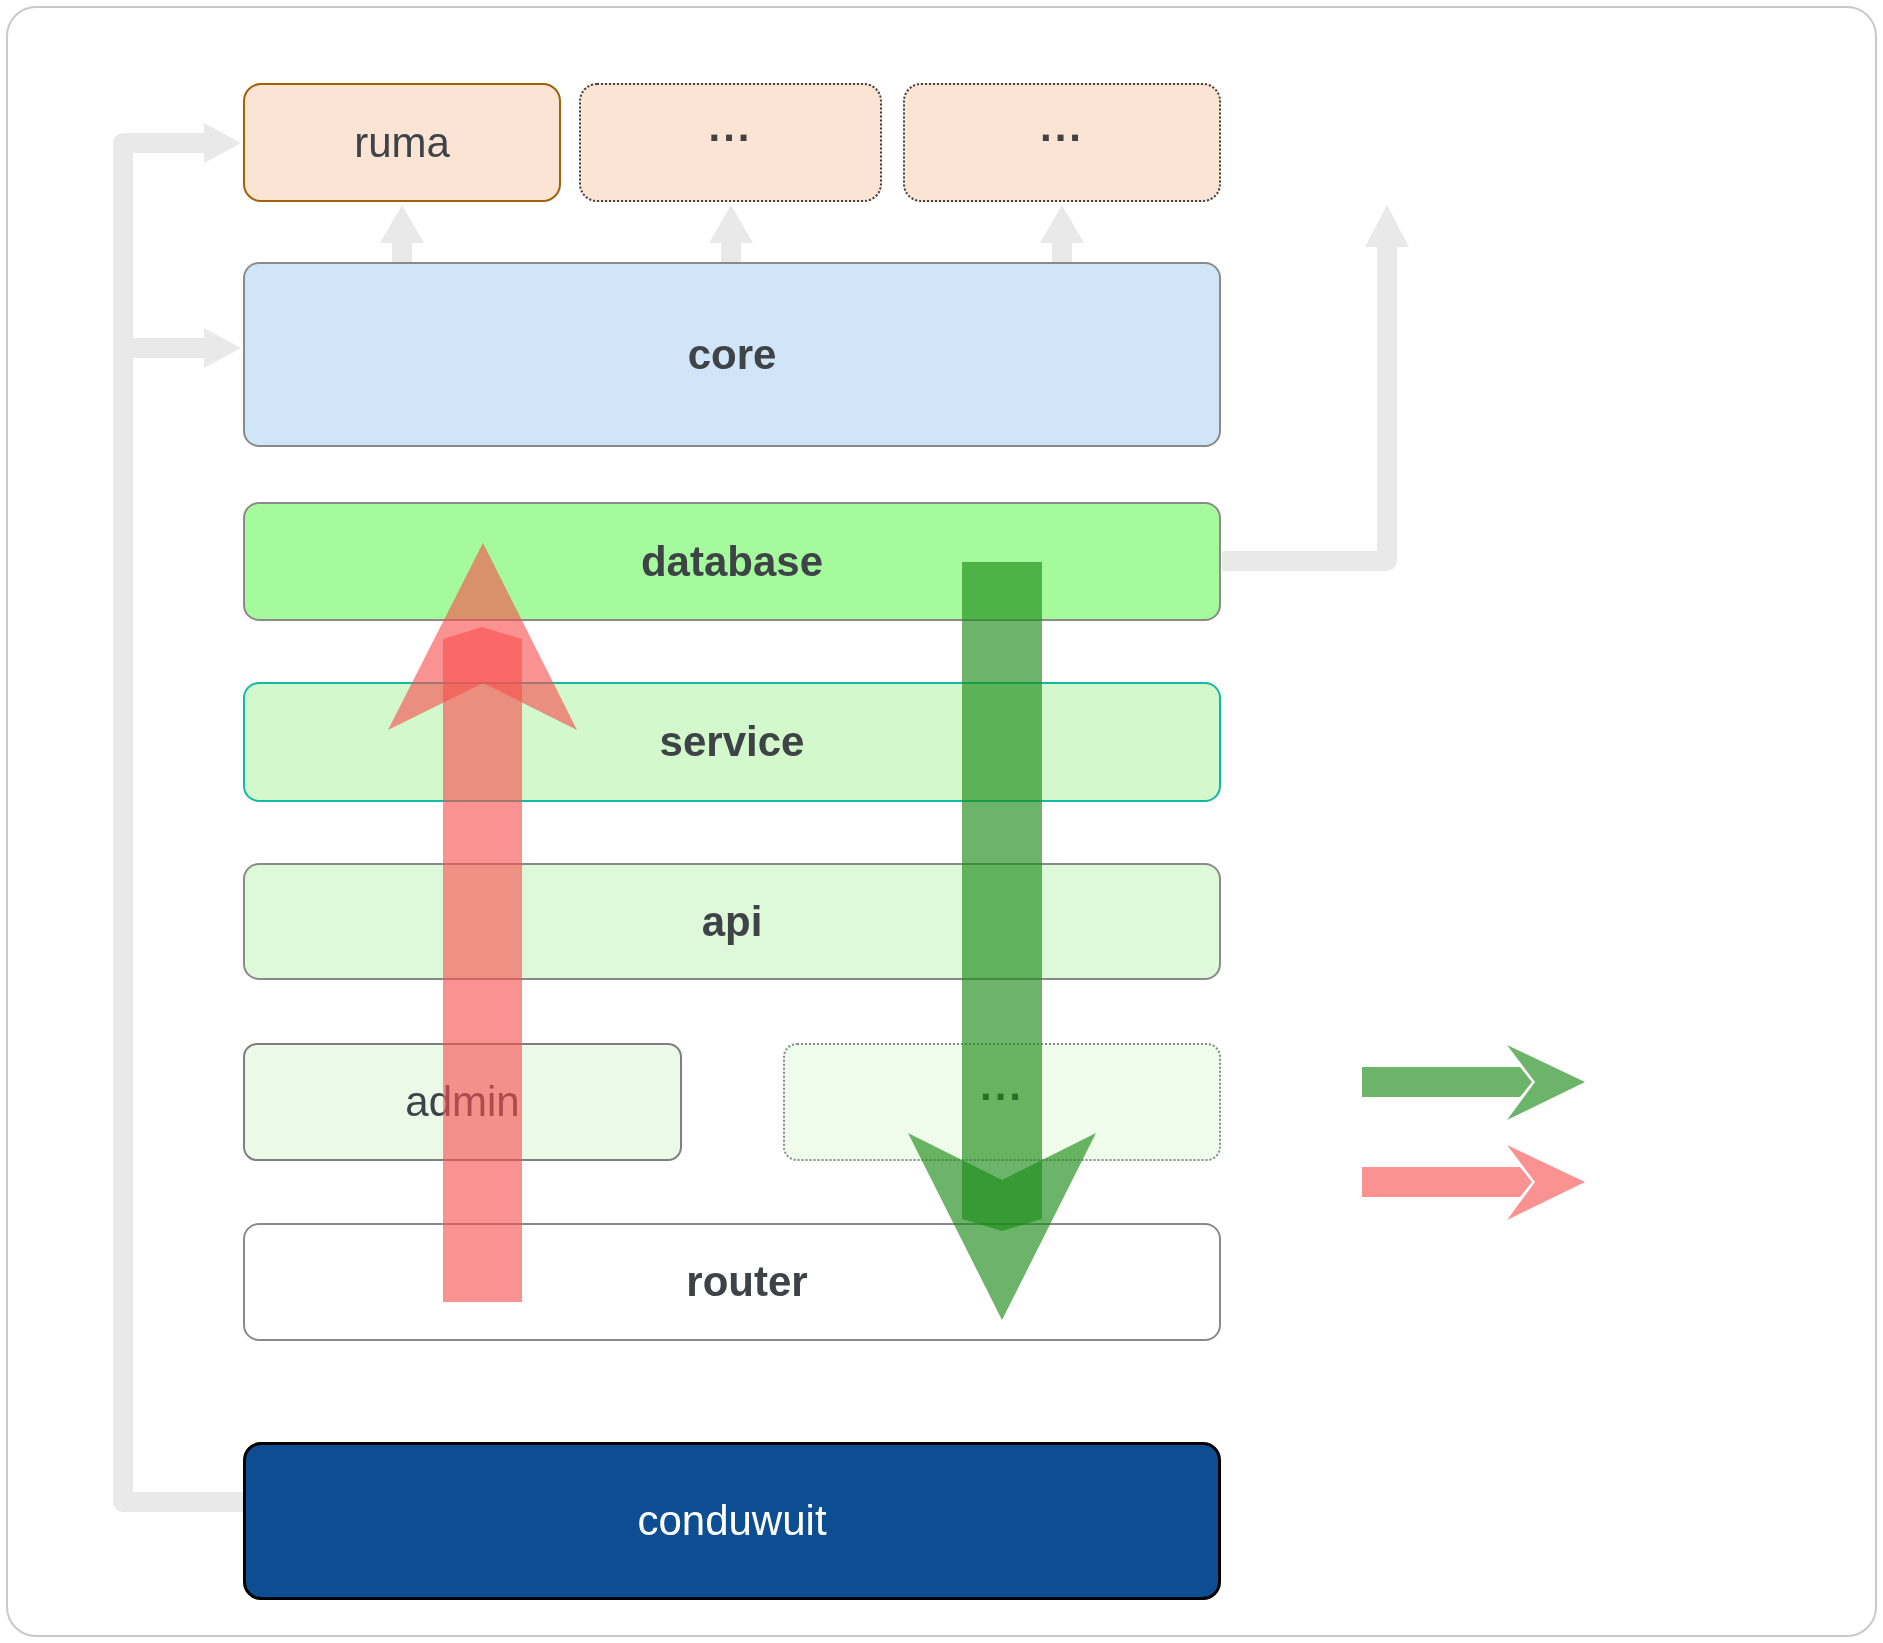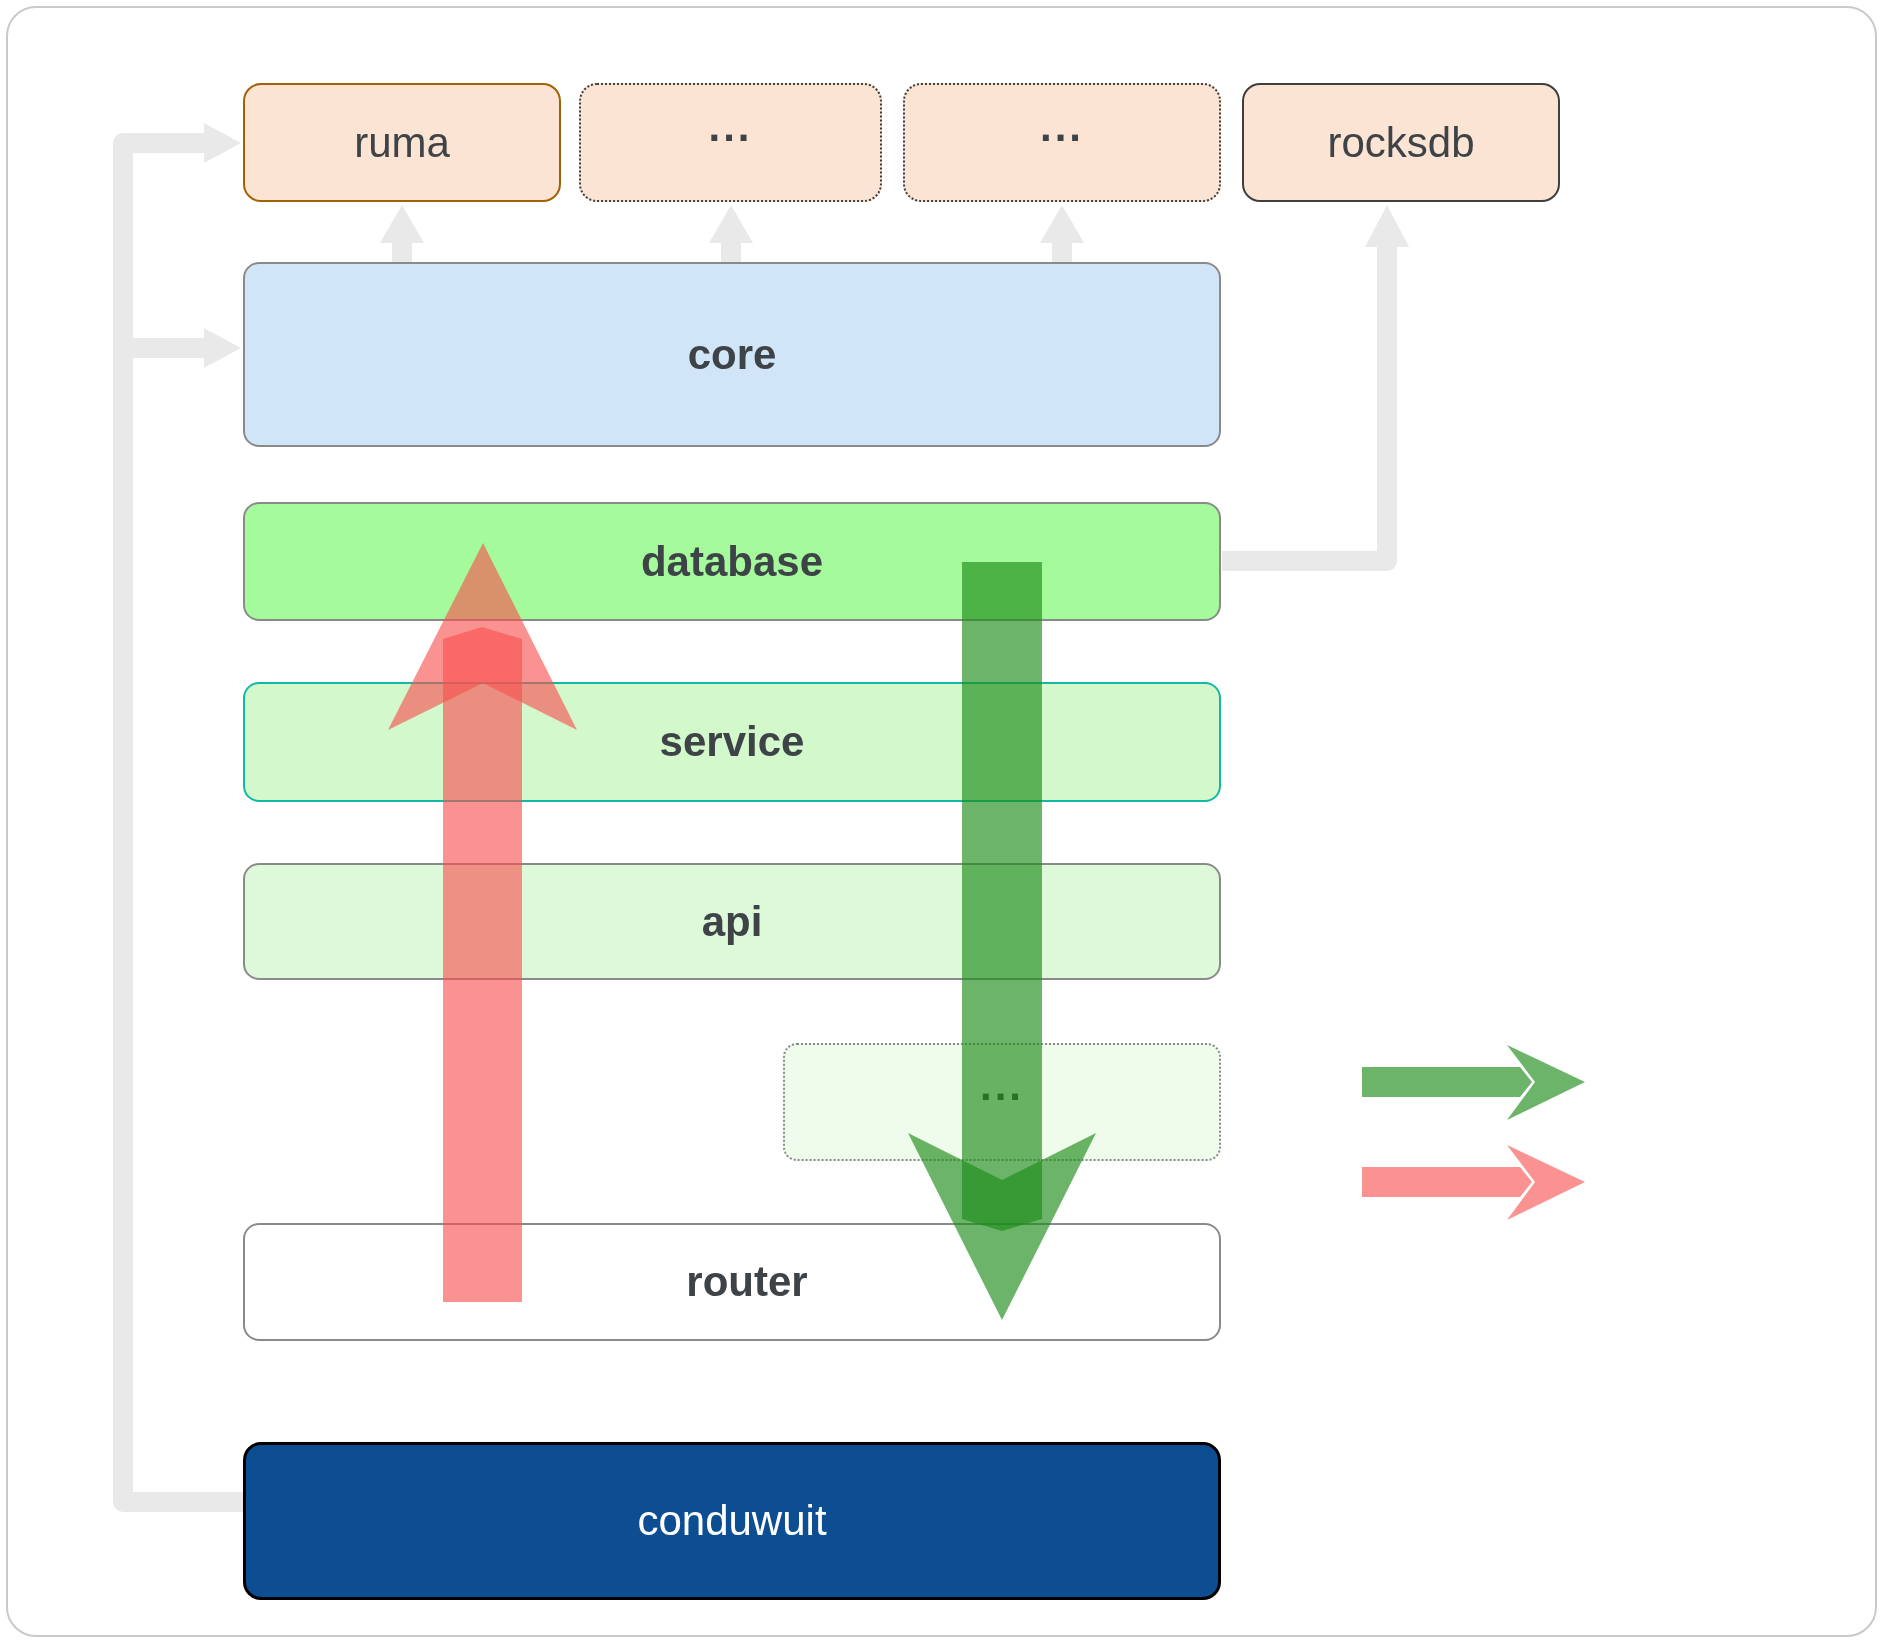--- a/index.html
+++ b/index.html
@@ -80,34 +80,34 @@
 
   <div class="box r18 b-ruma">
     <span>ruma</span>
   </div>
   <div class="box r18 b-dots1">
     <span class="dots">...</span>
   </div>
   <div class="box r18 b-dots2">
     <span class="dots">...</span>
   </div>
-  <div class="box r18 b-rocksdb">
-    <span>rocksdb</span>
-  </div>
   <div class="box r16 b-core">
     <span>core</span>
   </div>
   <div class="box r16 b-database">
     <span>database</span>
   </div>
   <div class="box r16 b-service">
     <span>service</span>
   </div>
   <div class="box r16 b-api">
     <span>api</span>
+  </div>
+  <div class="box b-admin">
+    <span>admin</span>
   </div>
   <div class="box b-dotsmid">
     <span class="dots">...</span>
   </div>
   <div class="box r16 b-router">
     <span>router</span>
   </div>
   <div class="box r18 b-conduwuit">
     <span>conduwuit</span>
   </div>

